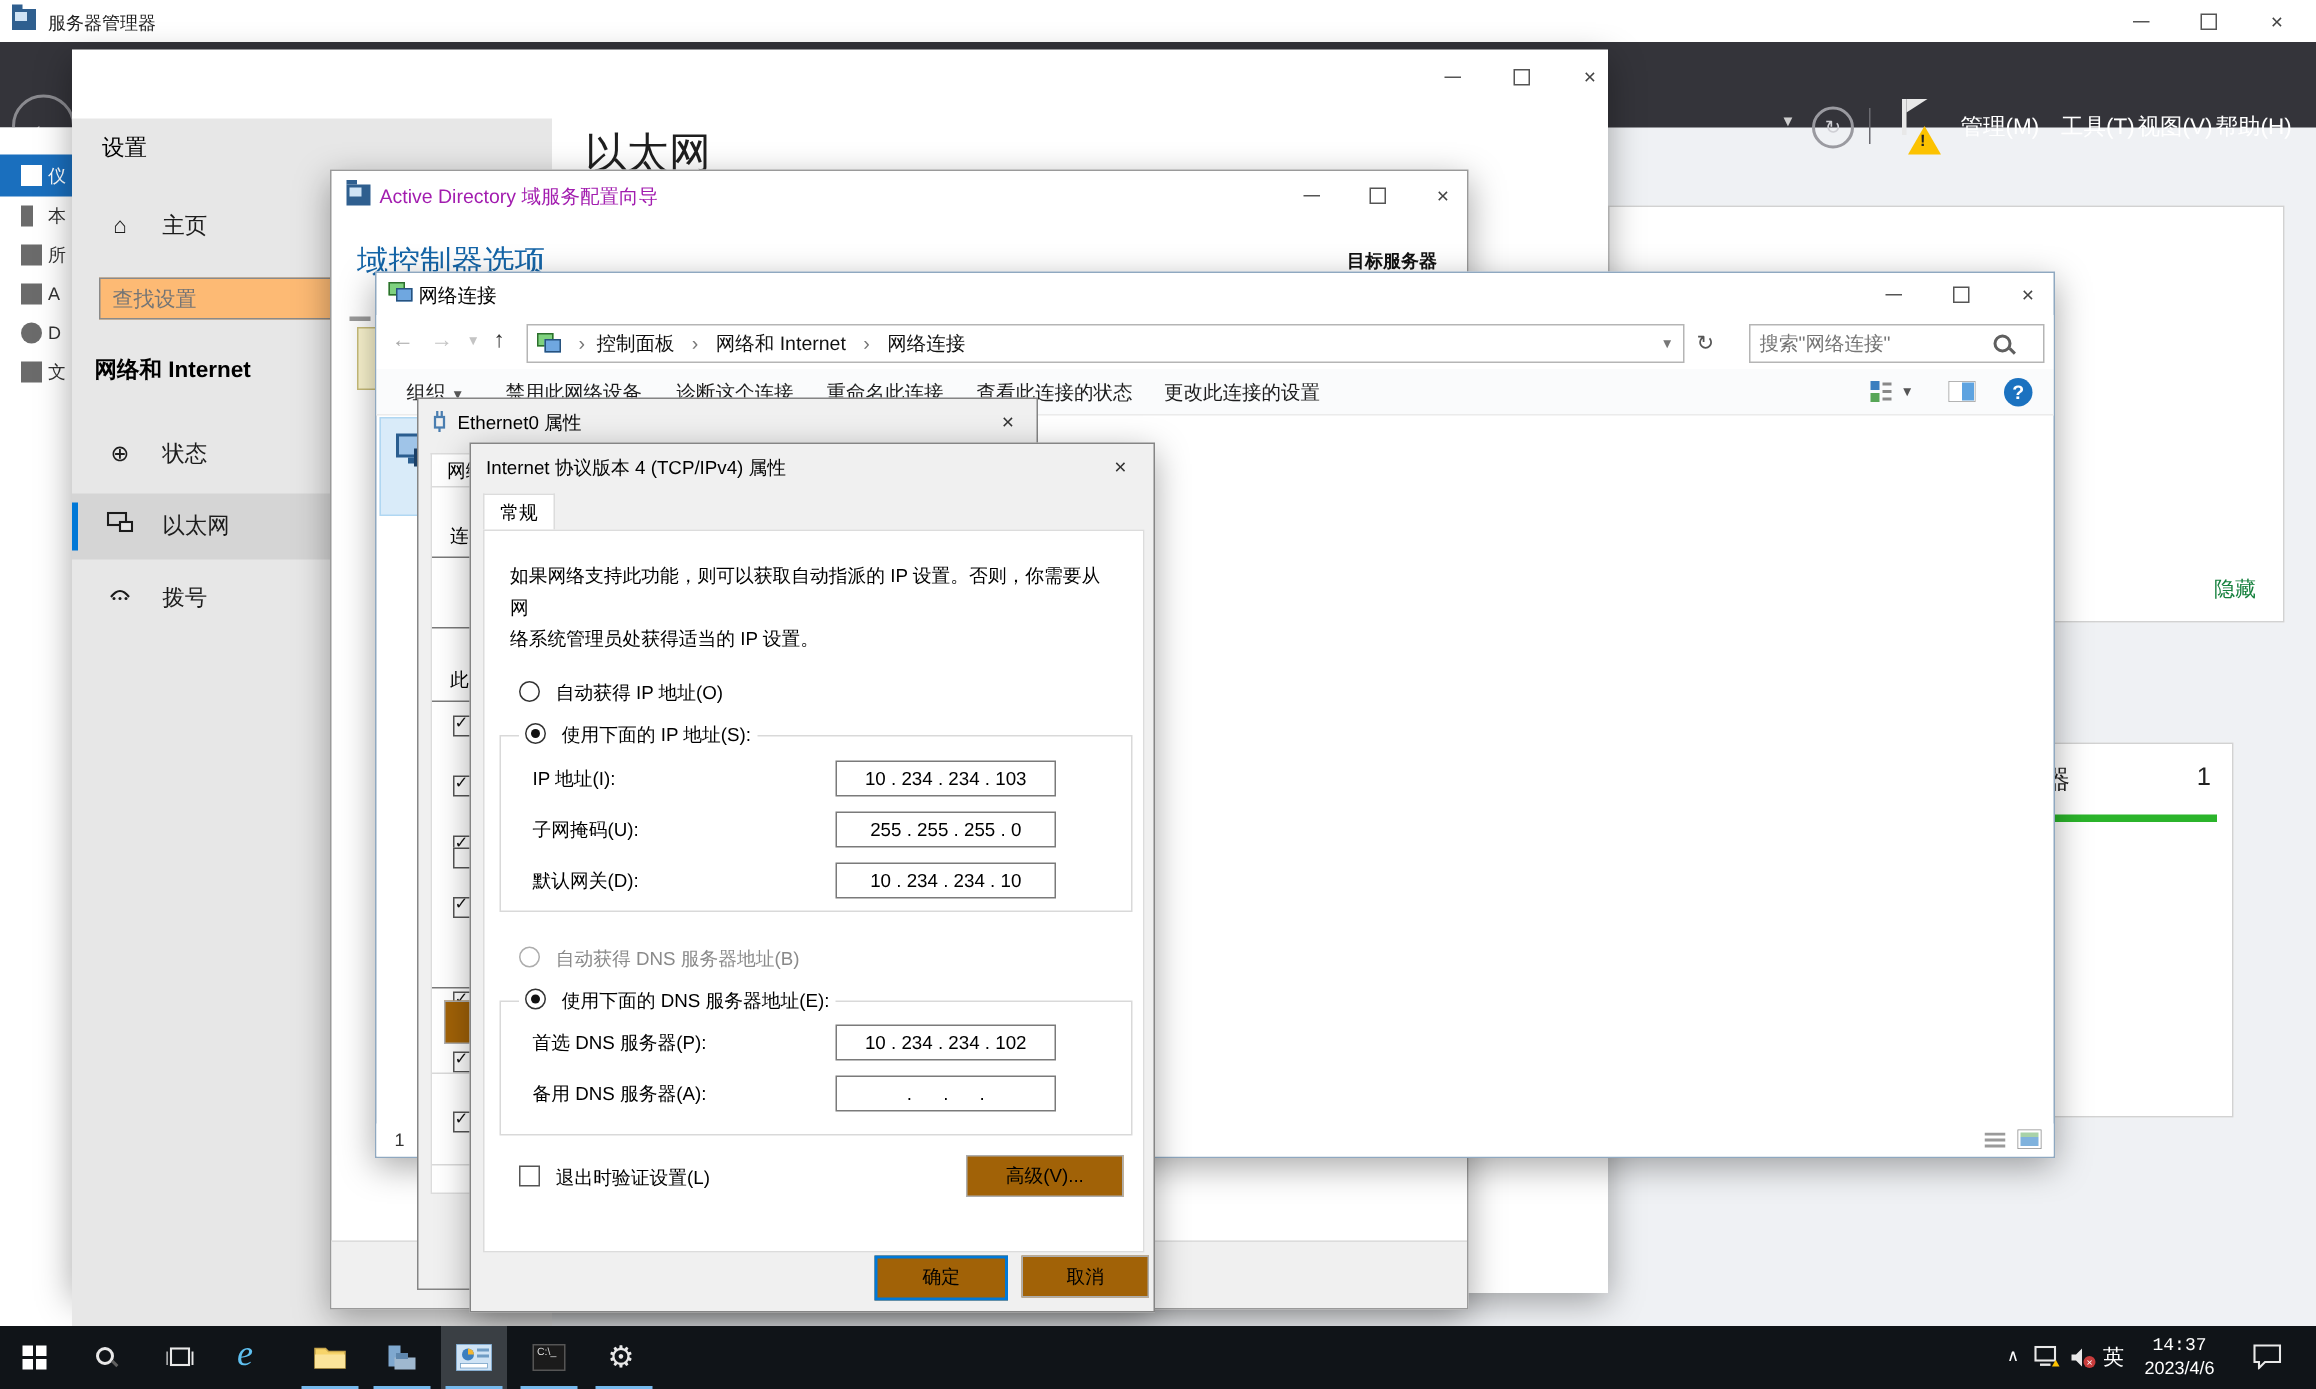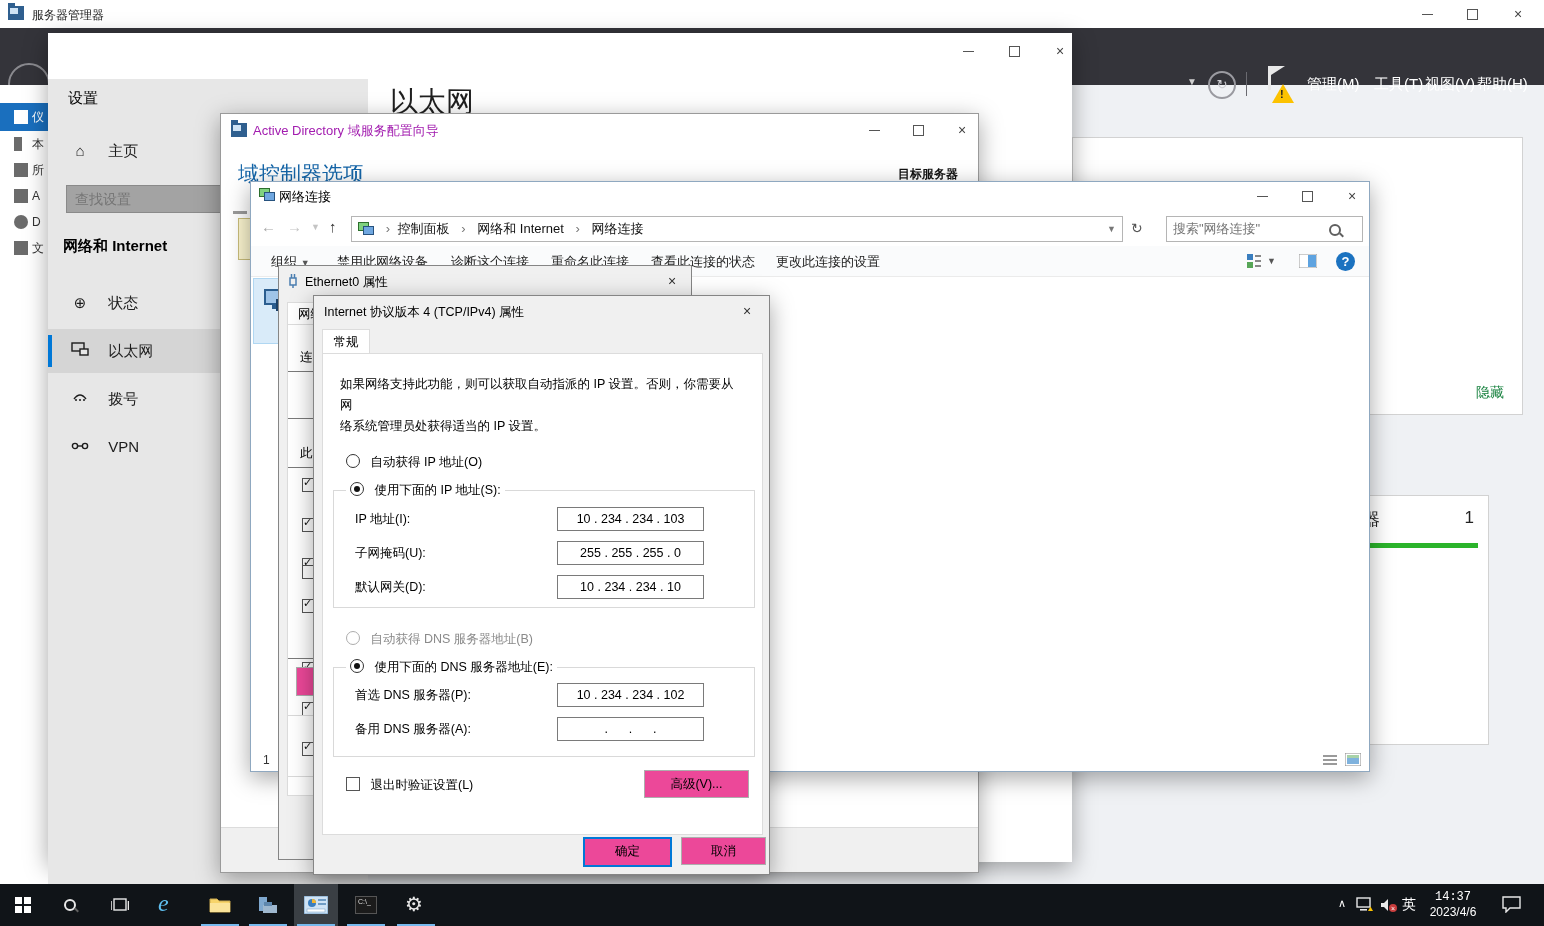--- a/index.html
+++ b/index.html
@@ -39,21 +39,21 @@
   .green-bar{position:absolute;left:10px;right:10px;top:47px;height:5px;background:#2bb42b;}
   
   #settings{left:48px;top:33px;width:1024px;height:829px;background:#fff;}
   #settings .sidebar{position:absolute;left:0;top:14px;width:320px;height:829px;background:#e7e7e7;margin-top:32px;}
   #settings .s-title{position:absolute;left:20px;top:10px;font-size:15px;color:#000;}
   .set-item{position:absolute;left:0;width:320px;height:44px;line-height:44px;font-size:15px;color:#1c1c1c;}
   .set-item .ic{display:inline-block;width:20px;margin:0 14px 0 22px;text-align:center;color:#1c1c1c;}
   .set-item.sel{background:#d5d5d5;}
   .set-item.sel:before{content:"";position:absolute;left:0;top:6px;width:4px;height:32px;background:#0078d7;}
   #settings .search{position:absolute;left:18px;top:106px;width:258px;height:26px;border:1px solid #8a8a8a;
-        background:#a3a3a3;font-size:14px;color:#333;padding:0 8px;font-family:inherit;}
+        background:#fdba74;font-size:14px;color:#333;padding:0 8px;font-family:inherit;}
   #settings .section{position:absolute;left:15px;top:158px;font-size:15px;font-weight:bold;color:#000;}
   #settings .page-head{position:absolute;left:342px;top:50px;font-size:28px;color:#1f1f1f;}
   
   #wizard{left:220px;top:113px;width:757px;height:758px;background:#fff;border:1px solid #9a9a9a;}
   #wizard .ttl{position:absolute;left:10px;top:8px;font-size:13px;color:#a21caf;}
   #wizard .head{position:absolute;left:17px;top:46px;font-size:21px;color:#1465a8;}
   #wizard .target{position:absolute;left:677px;top:52px;font-size:12px;font-weight:bold;color:#111;text-align:center;}
   #wizard .footer{position:absolute;left:0;bottom:0;width:100%;height:44px;background:#f0f0f0;
         border-top:1px solid #dcdcdc;}
   .sm-ico{display:inline-block;width:16px;height:14px;background:#2f5f8f;position:relative;}
@@ -90,21 +90,21 @@
   .page{position:absolute;background:#fff;border:1px solid #dcdcdc;}
   .radio{display:inline-block;width:12px;height:12px;border:1px solid #333;border-radius:50%;
         vertical-align:-2px;margin-right:7px;position:relative;background:#fff;}
   .radio.on:after{content:"";position:absolute;left:3px;top:3px;width:6px;height:6px;border-radius:50%;
         background:#111;}
   .radio.dis{border-color:#adadad;}
   .fieldrow{position:absolute;font-size:12.5px;color:#000;}
   .ipfield{position:absolute;width:145px;height:22px;border:1px solid #7a7a7a;background:#fff;
         font-size:12.5px;text-align:center;line-height:22px;color:#000;}
   .gbox{position:absolute;border:1px solid #d9d9d9;}
-  .btn{position:absolute;background:#ec4899;border:1px solid #adadad;font-size:12.5px;
+  .btn{position:absolute;background:#a16207;border:1px solid #adadad;font-size:12.5px;
         text-align:center;color:#000;}
   .btn.focus{border:2px solid #0078d7;}
   .chk{display:inline-block;width:12px;height:12px;border:1px solid #555;background:#fff;
         vertical-align:-2px;margin-right:7px;}
   .chk.on{position:relative;}
   .chk.on:after{content:"✓";position:absolute;left:0;top:-3px;font-size:11px;color:#111;}
   
   #taskbar{position:absolute;left:0;top:884px;width:1544px;height:42px;background:#101418;z-index:60;}
   .tb-slot{position:absolute;top:0;width:44px;height:42px;}
   .tb-slot.active{background:#3a3f44;}
@@ -197,30 +197,20 @@
       <div class="set-item" style="top:298px;">
         <span class="ic">
           <svg width="16" height="14" viewBox="0 0 16 14">
               <path d="M2 9 Q8 1 14 9" fill="none" stroke="#1c1c1c" stroke-width="1.4"></path>
               <circle cx="4" cy="10" r="1" fill="#1c1c1c"></circle>
               <circle cx="8" cy="10" r="1" fill="#1c1c1c"></circle>
               <circle cx="12" cy="10" r="1" fill="#1c1c1c"></circle>
             </svg>
         </span>
         <span>拨号</span>
-      </div>
-      <div class="set-item" style="top:346px;">
-        <span class="ic">
-          <svg width="18" height="12" viewBox="0 0 18 12">
-              <circle cx="4" cy="6" r="2.6" fill="none" stroke="#1c1c1c" stroke-width="1.4"></circle>
-              <circle cx="14" cy="6" r="2.6" fill="none" stroke="#1c1c1c" stroke-width="1.4"></circle>
-              <line x1="6.5" y1="6" x2="11.5" y2="6" stroke="#1c1c1c" stroke-width="1.4"></line>
-            </svg>
-        </span>
-        <span>VPN</span>
       </div>
       <div class="set-item" style="top:394px;text-align:right;">
         <span class="ic">
           <svg width="16" height="16" viewBox="0 0 16 16">
               <circle cx="8" cy="8" r="6.4" fill="none" stroke="#1c1c1c" stroke-width="1.4"></circle>
               <ellipse cx="8" cy="8" rx="3" ry="6.4" fill="none" stroke="#1c1c1c" stroke-width="1.2"></ellipse>
               <line x1="1.6" y1="8" x2="14.4" y2="8" stroke="#1c1c1c" stroke-width="1.2"></line>
             </svg>
         </span>
         <span>代理</span>

